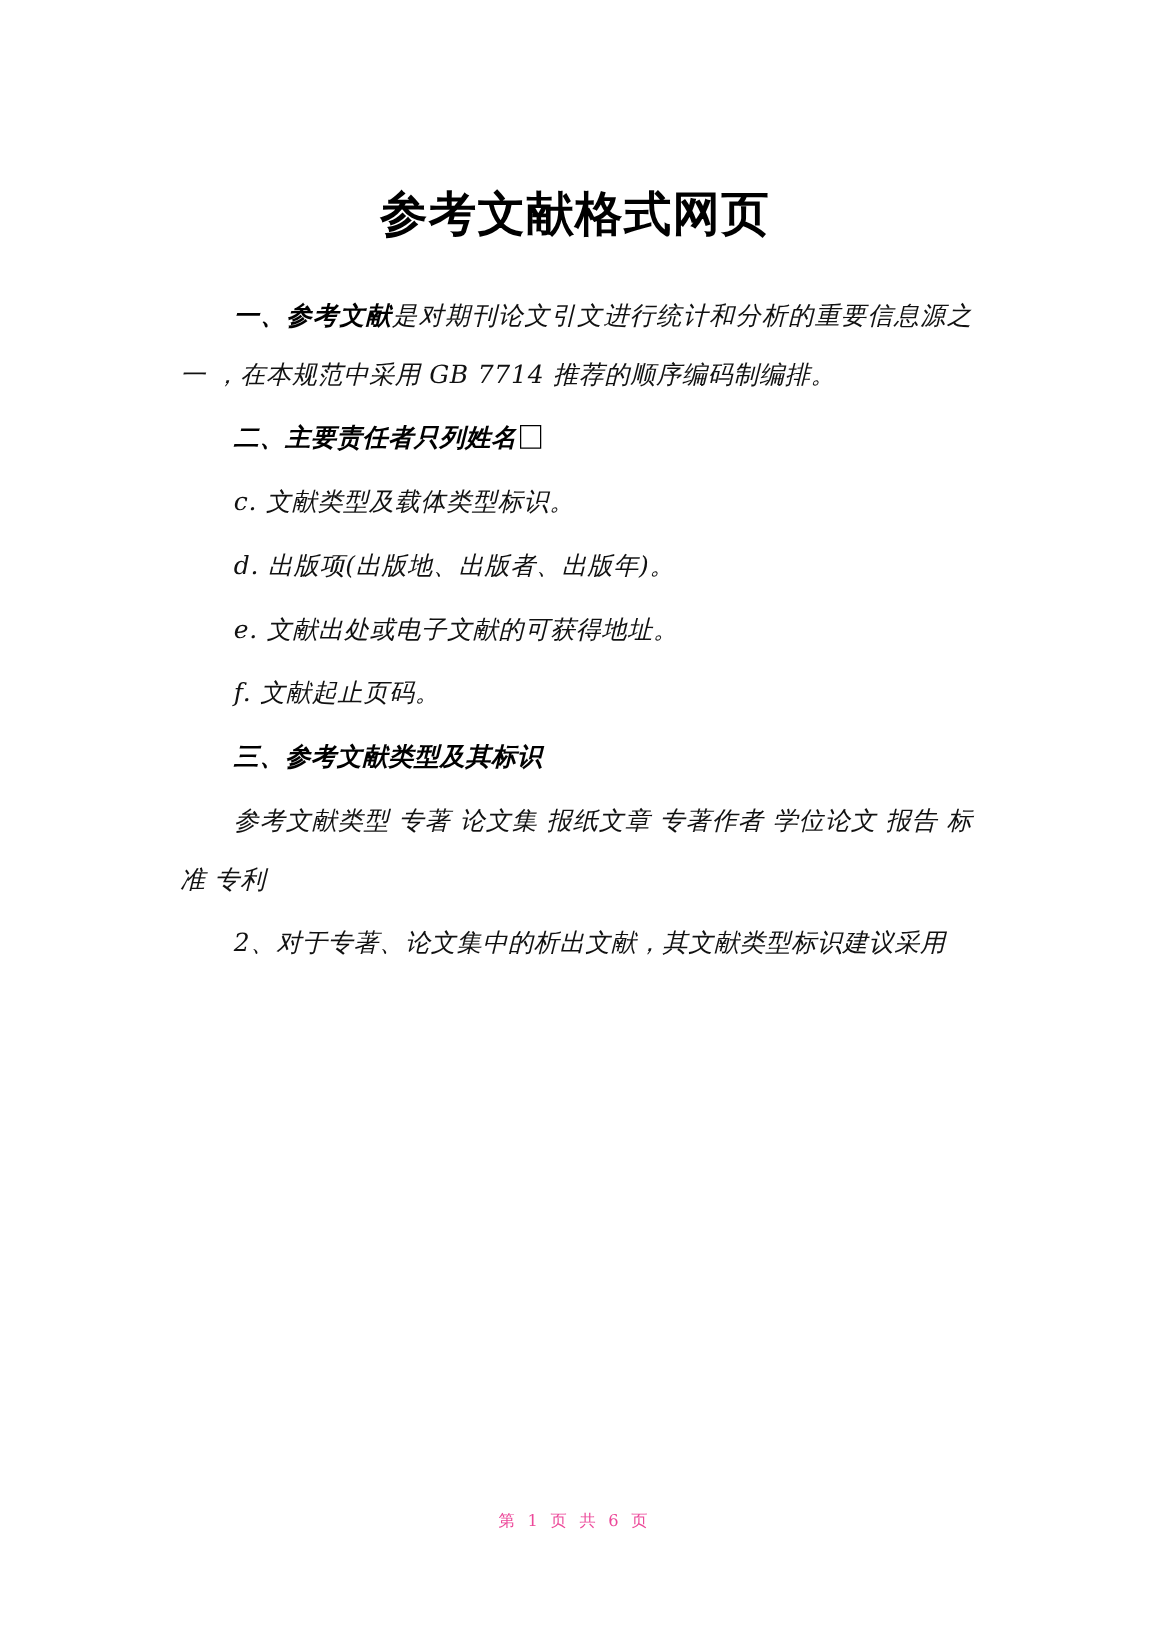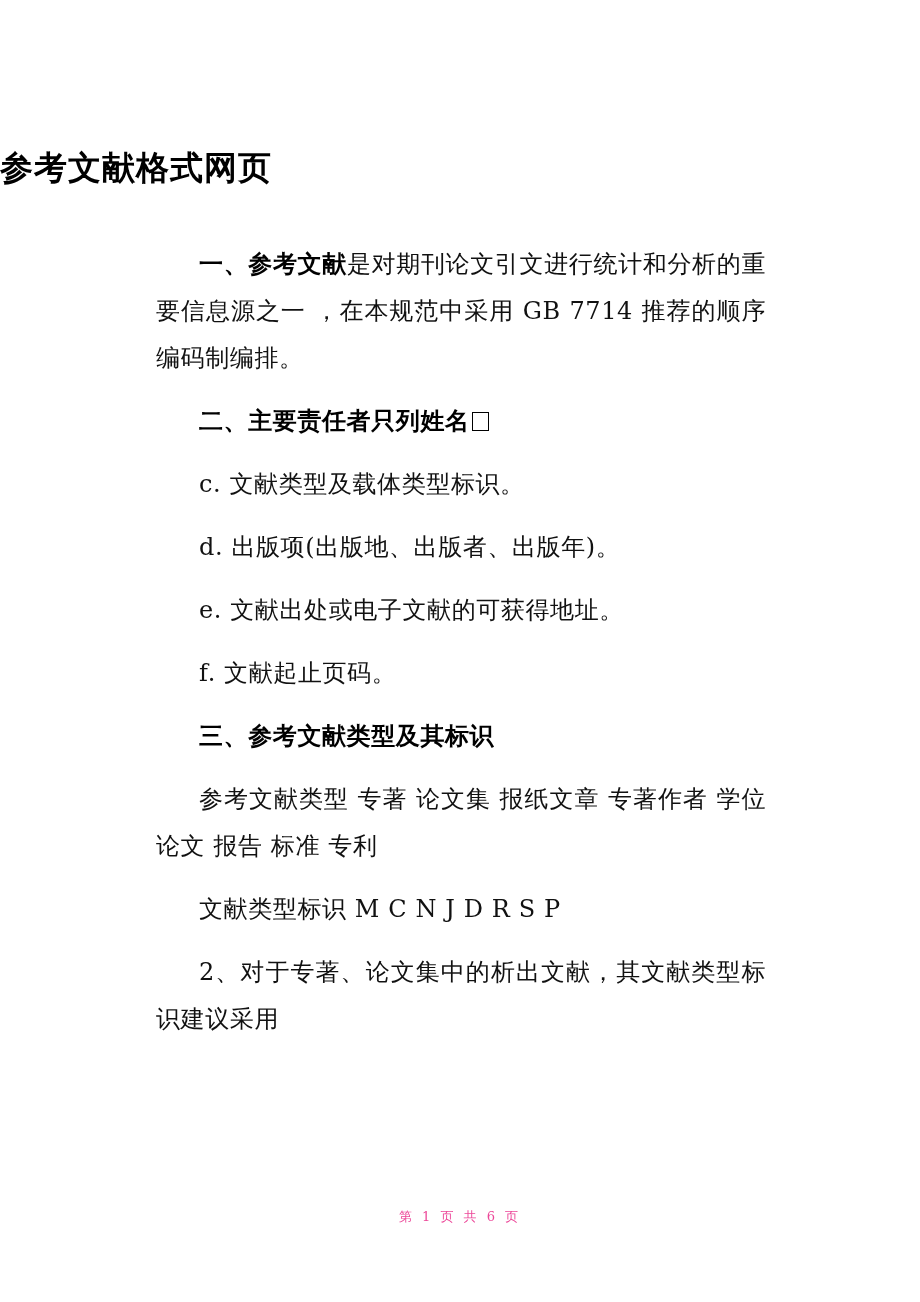--- a/index.html
+++ b/index.html
@@ -1,23 +1,23 @@
 <!DOCTYPE html>
 <html><head>
 <meta charset="utf-8">
 <style>
   html, body { margin: 0; padding: 0; background: #ffffff; }
   body { width: 920px; height: 1302px; position: relative; overflow: hidden;
          font-family: "DejaVu Serif", "Liberation Serif", serif; color: #111; }
   .page { position: absolute; left: 0; top: 0; width: 920px; height: 1302px; }
-  .title { position: absolute; left: 0; width: 920px; top: 146px; 
+  .title { position: absolute; left: 0; width: 920px; top: 146px; text-align: center;
            font-family: "DejaVu Sans", "Liberation Sans", sans-serif; font-weight: bold;
-           font-size: 33px; letter-spacing: 1px; color: #000; }
+           font-size: 38px; letter-spacing: 1px; color: #000; }
   .body { position: absolute; left: 140px; top: 225px; width: 642px; }
-  .p { font-size: 24px; line-height: 47px; margin: 16px; text-align: justify; text-align-last: left; letter-spacing: 0.6px; }
+  .p { font-size: 20px; line-height: 47px; margin: 4px; text-align: justify; text-align-last: left; letter-spacing: 0.6px; font-style: italic; }
   .indent { text-indent: 43px; }
   .bold { font-family: "DejaVu Sans", "Liberation Sans", sans-serif; font-weight: bold; color: #000; }
   .footer { position: absolute; top: 1208px; left: 0; width: 920px; text-align: center;
             font-size: 13px; color: #ec4899; letter-spacing: 3px; }
   .box { display: inline-block; width: 15px; height: 17px; border: 1.5px solid #000; vertical-align: -2px; margin-left: 2px; }
 </style>
 </head>
 <body>
 
 <div class="page">
@@ -29,18 +29,17 @@
     <p class="p indent"><span class="bold">二、主要责任者只列姓名</span><span class="box"></span></p>
 
     <p class="p indent">c. 文献类型及载体类型标识。</p>
     <p class="p indent">d. 出版项(出版地、出版者、出版年)。</p>
     <p class="p indent">e. 文献出处或电子文献的可获得地址。</p>
     <p class="p indent">f. 文献起止页码。</p>
 
     <p class="p indent"><span class="bold">三、参考文献类型及其标识</span></p>
 
     <p class="p indent">参考文献类型 专著 论文集 报纸文章 专著作者 学位论文 报告 标准 专利</p>
-    <p class="p indent">文献类型标识 M C N J D R S P</p>
     <p class="p indent">2、对于专著、论文集中的析出文献，其文献类型标识建议采用</p>
   </div>
 
   <div class="footer">第 1 页 共 6 页</div>
 </div>
 
 </body></html>

